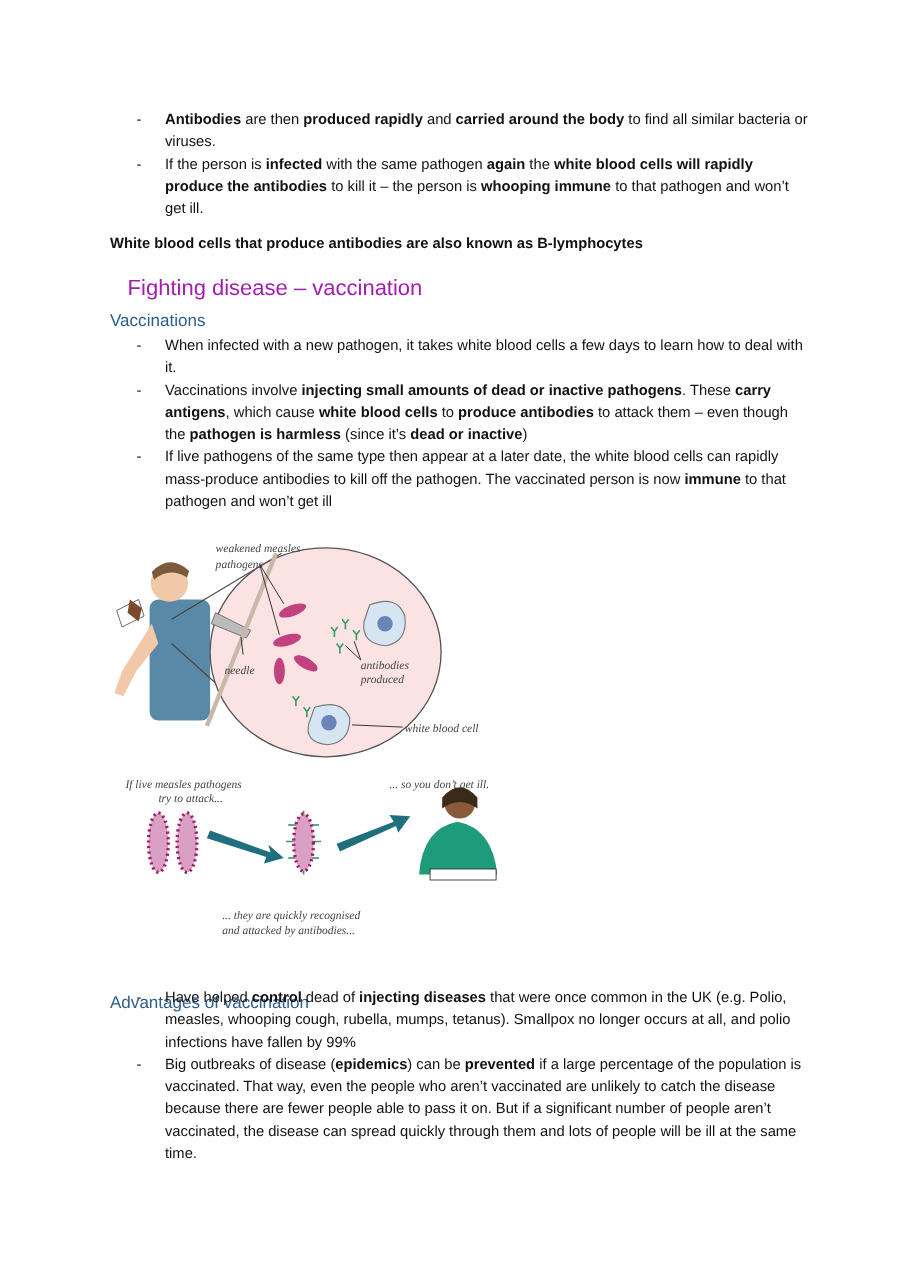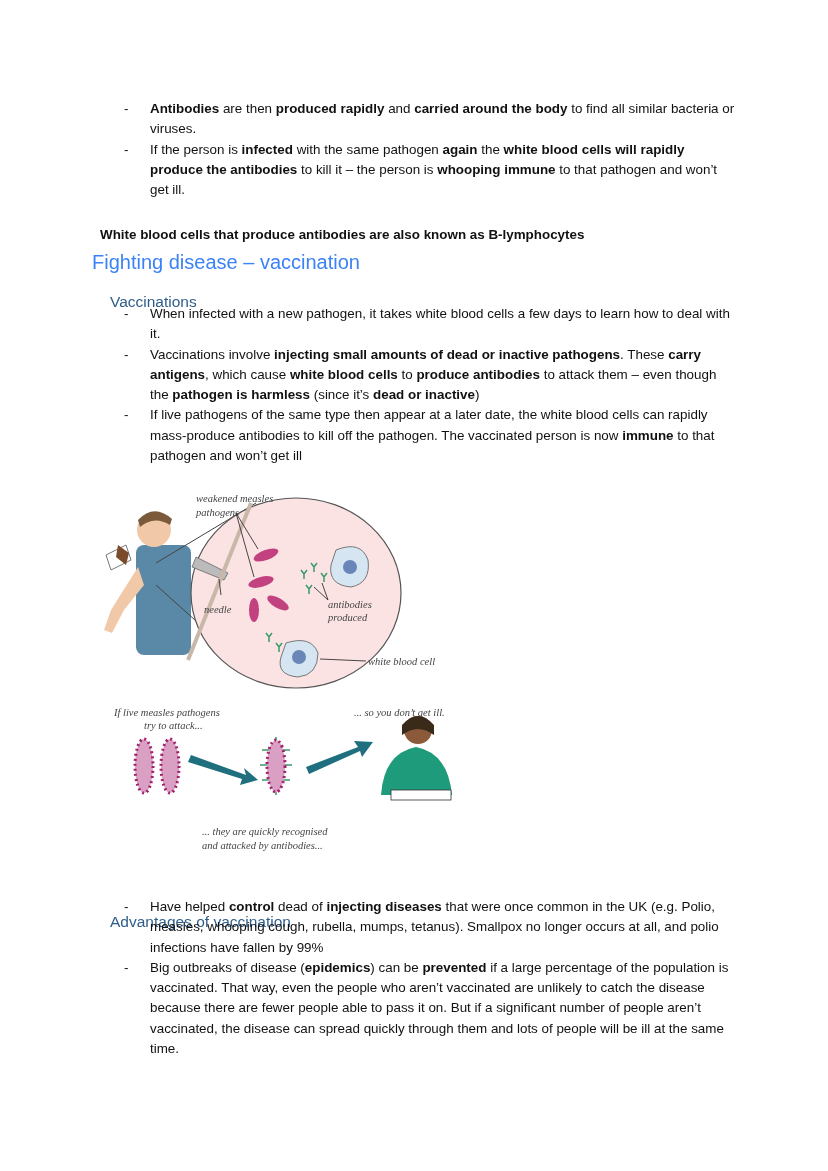--- a/index.html
+++ b/index.html
@@ -3,23 +3,23 @@
 <meta charset="utf-8">
 <style>
   html, body { margin:0; padding:0; background:#ffffff; }
   body { width:828px; height:1171px; position:relative; overflow:hidden;
          font-family:"Liberation Sans", sans-serif; color:#111; }
   .page { position:absolute; left:0; top:0; width:828px; height:1171px; }
   .bullets { position:absolute; left:120px; width:615px; margin:0; padding:0; list-style:none; }
   .bullets li { position:relative; padding-left:30px; font-size:13.4px; line-height:20.3px; }
   .bullets li .dash { position:absolute; left:4px; top:0; }
   b { font-weight:bold; }
-  .standalone { position:absolute; left:100px; font-size:13.4px; font-weight:bold;margin-top:14px; }
-  .h1 { position:absolute; left:92px; top:251px; font-size:20px; color:#3b82f6; font-weight:normal; margin:0; }
-  .h2 { position:absolute; left:100px; font-size:15.5px; color:#2f5d8a; font-weight:normal; margin:10px; }
+  .standalone { position:absolute; left:100px; font-size:13.4px; font-weight:bold; }
+  .h1 { position:absolute; left:116px; top:251px; font-size:20px; color:#a21caf; font-weight:normal; margin:0; }
+  .h2 { position:absolute; left:100px; font-size:15.5px; color:#2f5d8a; font-weight:normal; margin:0; }
   .figure { position:absolute; left:96px; top:485px; width:380px; height:375px; }
   .cap { font-family:"Liberation Serif", serif; font-style:italic; font-size:10.5px; fill:#444; }
 </style>
 </head>
 <body>
 
 <div class="page">
 
   <ul class="bullets" style="top:99px;">
       <li><span class="dash">-</span><b>Antibodies</b><span> are then </span><b>produced rapidly</b><span> and </span><b>carried around the body</b><span> to find all similar bacteria or viruses.</span></li>

